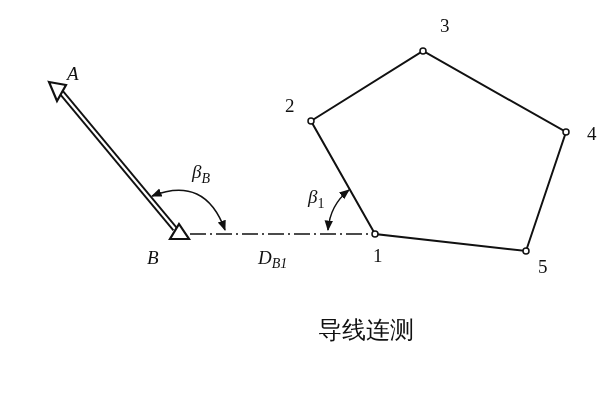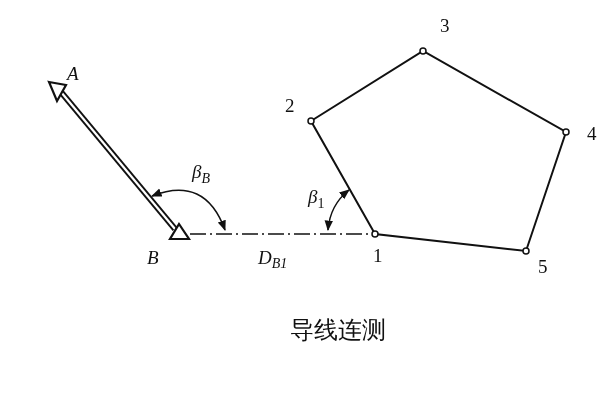--- a/index.html
+++ b/index.html
@@ -3,21 +3,21 @@
   <meta charset="utf-8">
   <style>
     html, body { margin: 0; padding: 0; background: #ffffff; }
     body { width: 606px; height: 404px; position: relative; overflow: hidden; }
     #canvas { position: absolute; left: 0; top: 0; width: 606px; height: 404px; }
     .serif { font-family: "Liberation Serif", "DejaVu Serif", serif; }
     .label { font-size: 19px; fill: #111; }
     .italic { font-style: italic; }
     .sub { font-size: 14px; }
     .caption {
-      position: absolute; left: 290px; top: 314px; width: 124px; text-align: left;
+      position: absolute; left: 290px; top: 314px; width: 124px; text-align: right;
       font-family: Liberation Serif, serif; font-size: 24px; color: #111; letter-spacing: 0px;
     }
   </style>
 </head>
 <body>
 
 <svg id="canvas" viewBox="0 0 606 404" xmlns="http://www.w3.org/2000/svg">
   <defs>
     <marker id="arrow" viewBox="0 0 10 10" refX="9" refY="5" markerWidth="7" markerHeight="7" orient="auto-start-reverse">
       <path d="M0,1 L10,5 L0,9 z" fill="#111"></path>

